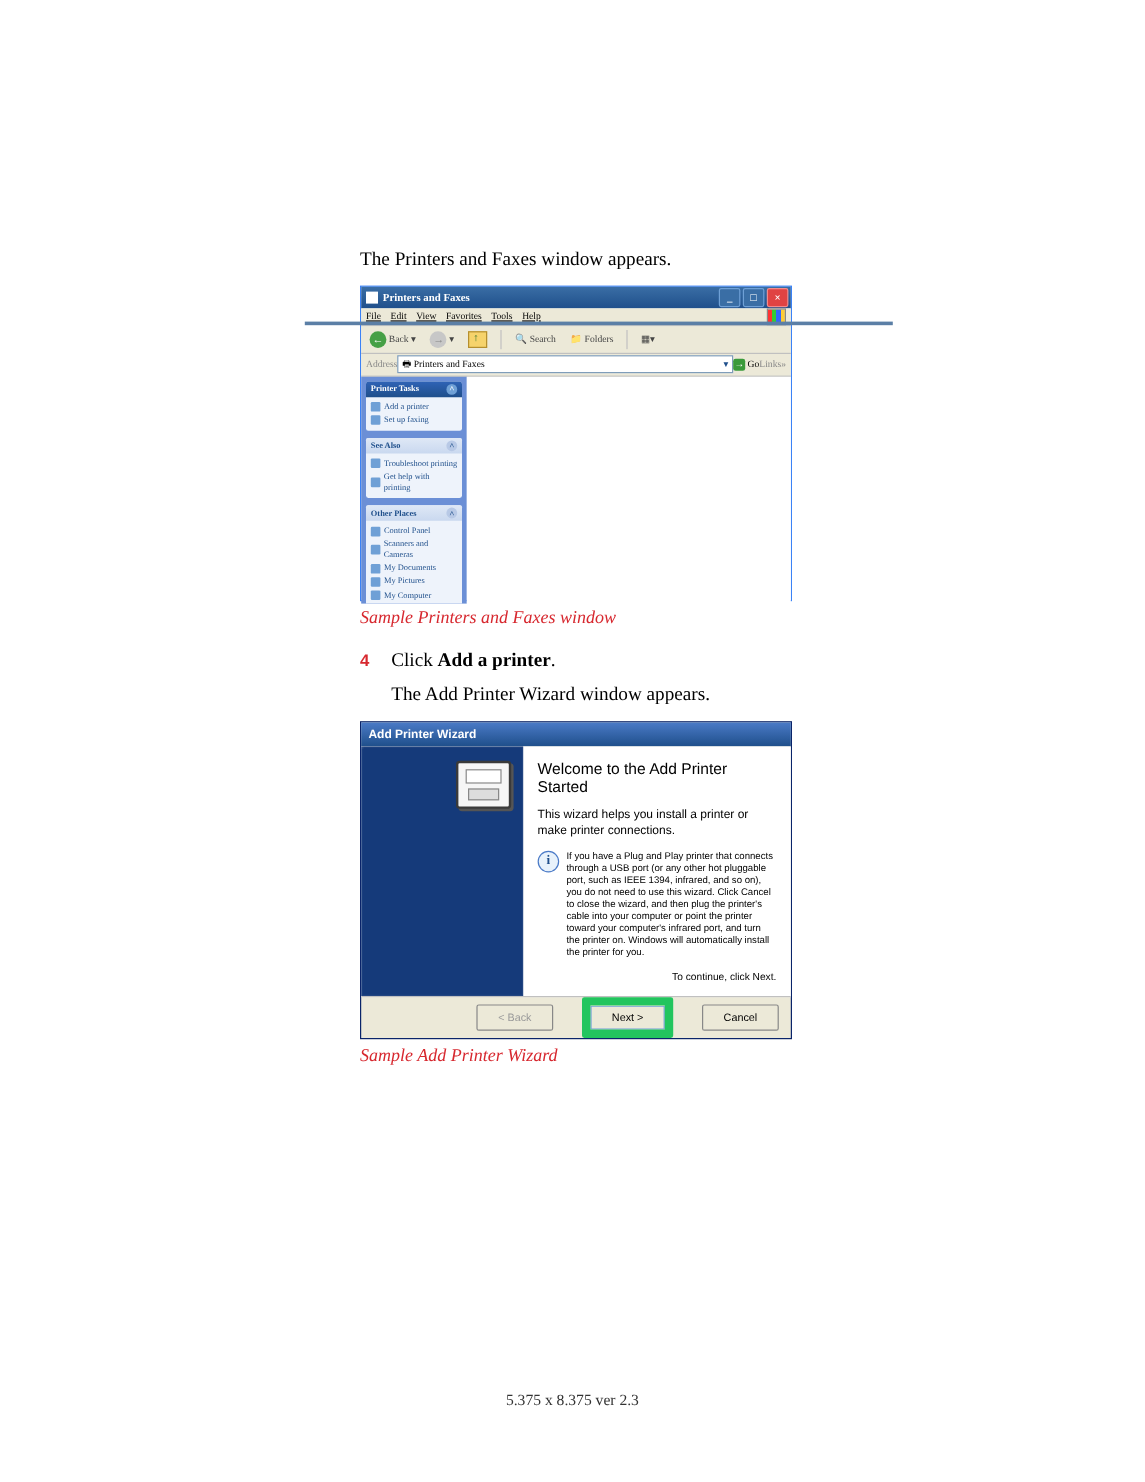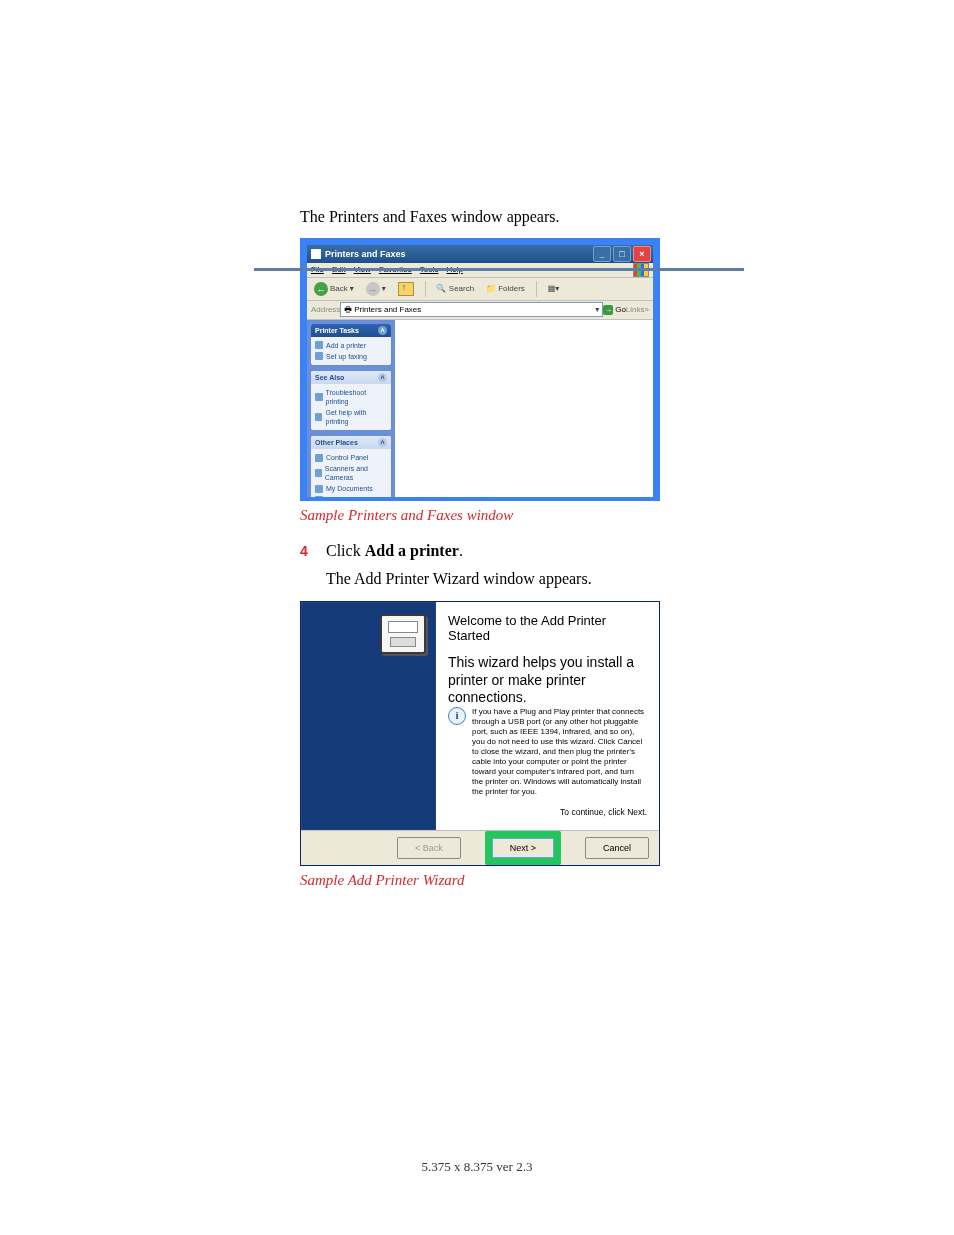--- a/index.html
+++ b/index.html
@@ -89,22 +89,22 @@
     width: 100%;
     text-align: center;
     font-size: 13px;
     color: #333;
   }
 
   
   .pf-window {
     width: 360px;
     height: 263px;
-    border: 7px solid #3b82f6;
-    font-family: Liberation Sans, sans-serif;
+    border: 1px solid #3b82f6;
+    font-family: Liberation Serif, serif;
     font-size: 9px;
     color: #000;
     background: #ffffff;
     box-sizing: border-box;
   }
   .pf-titlebar {
     height: 18px;
     background: linear-gradient(#3a6ea5, #1f4f8b);
     color: #fff;
     display: flex;
@@ -358,21 +358,22 @@
     color: #000;
   }
   .apw-welcome {
     font-family: Tahoma, Arial, sans-serif;
     font-size: 13px;
     color: #000;
     margin-bottom: 10px;
     line-height: 1.15;
   }
   .apw-help {
-    font-size: 14px;
+    font-size: 10px;
+    margin-bottom: 10px;
     line-height: 1.25;
   }
   .apw-info {
     display: flex;
     gap: 6px;
     font-size: 8px;
     line-height: 1.25;
     margin-bottom: 10px;
   }
   .apw-info .info-icon {
@@ -555,20 +556,23 @@
     <div class="step-num">4</div>
     <div class="step-text">
       <span>Click </span><strong>Add a printer</strong><span>.</span>
     </div>
   </div>
 
   <div class="body-block" style="margin-top:8px; margin-left:26px;">The Add Printer Wizard window appears.</div>
 
   <div style="margin-top:12px;">
     <div class="apw-window">
+      <div class="apw-titlebar">
+        <span>Add Printer Wizard</span>
+      </div>
       <div class="apw-body">
         <div class="apw-side">
           <div class="apw-printer"></div>
         </div>
         <div class="apw-main">
           <div class="apw-welcome">Welcome to the Add Printer Started</div>
           <div class="apw-help">This wizard helps you install a printer or make printer connections.</div>
           <div class="apw-info">
             <span class="info-icon">i</span>
             <span>If you have a Plug and Play printer that connects through a USB port (or any other hot pluggable port, such as IEEE 1394, infrared, and so on), you do not need to use this wizard. Click Cancel to close the wizard, and then plug the printer's cable into your computer or point the printer toward your computer's infrared port, and turn the printer on. Windows will automatically install the printer for you.</span>

